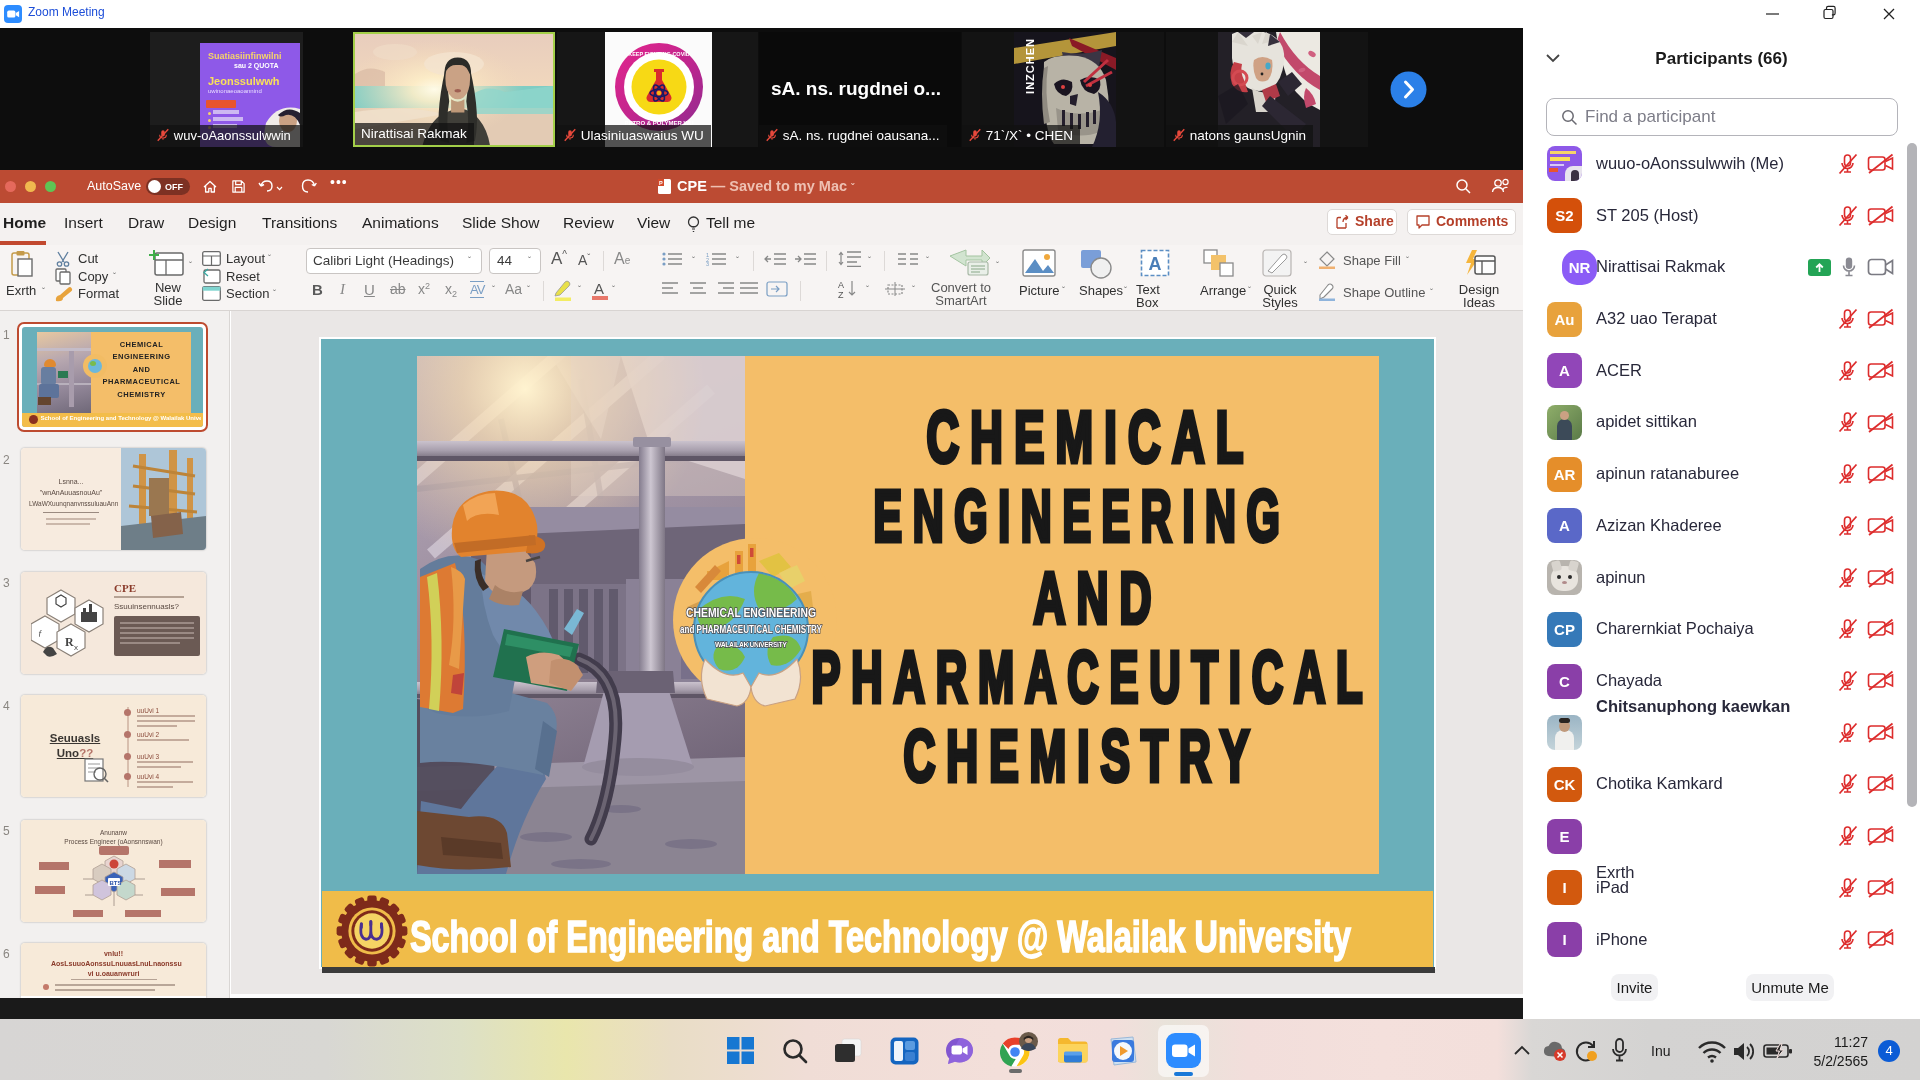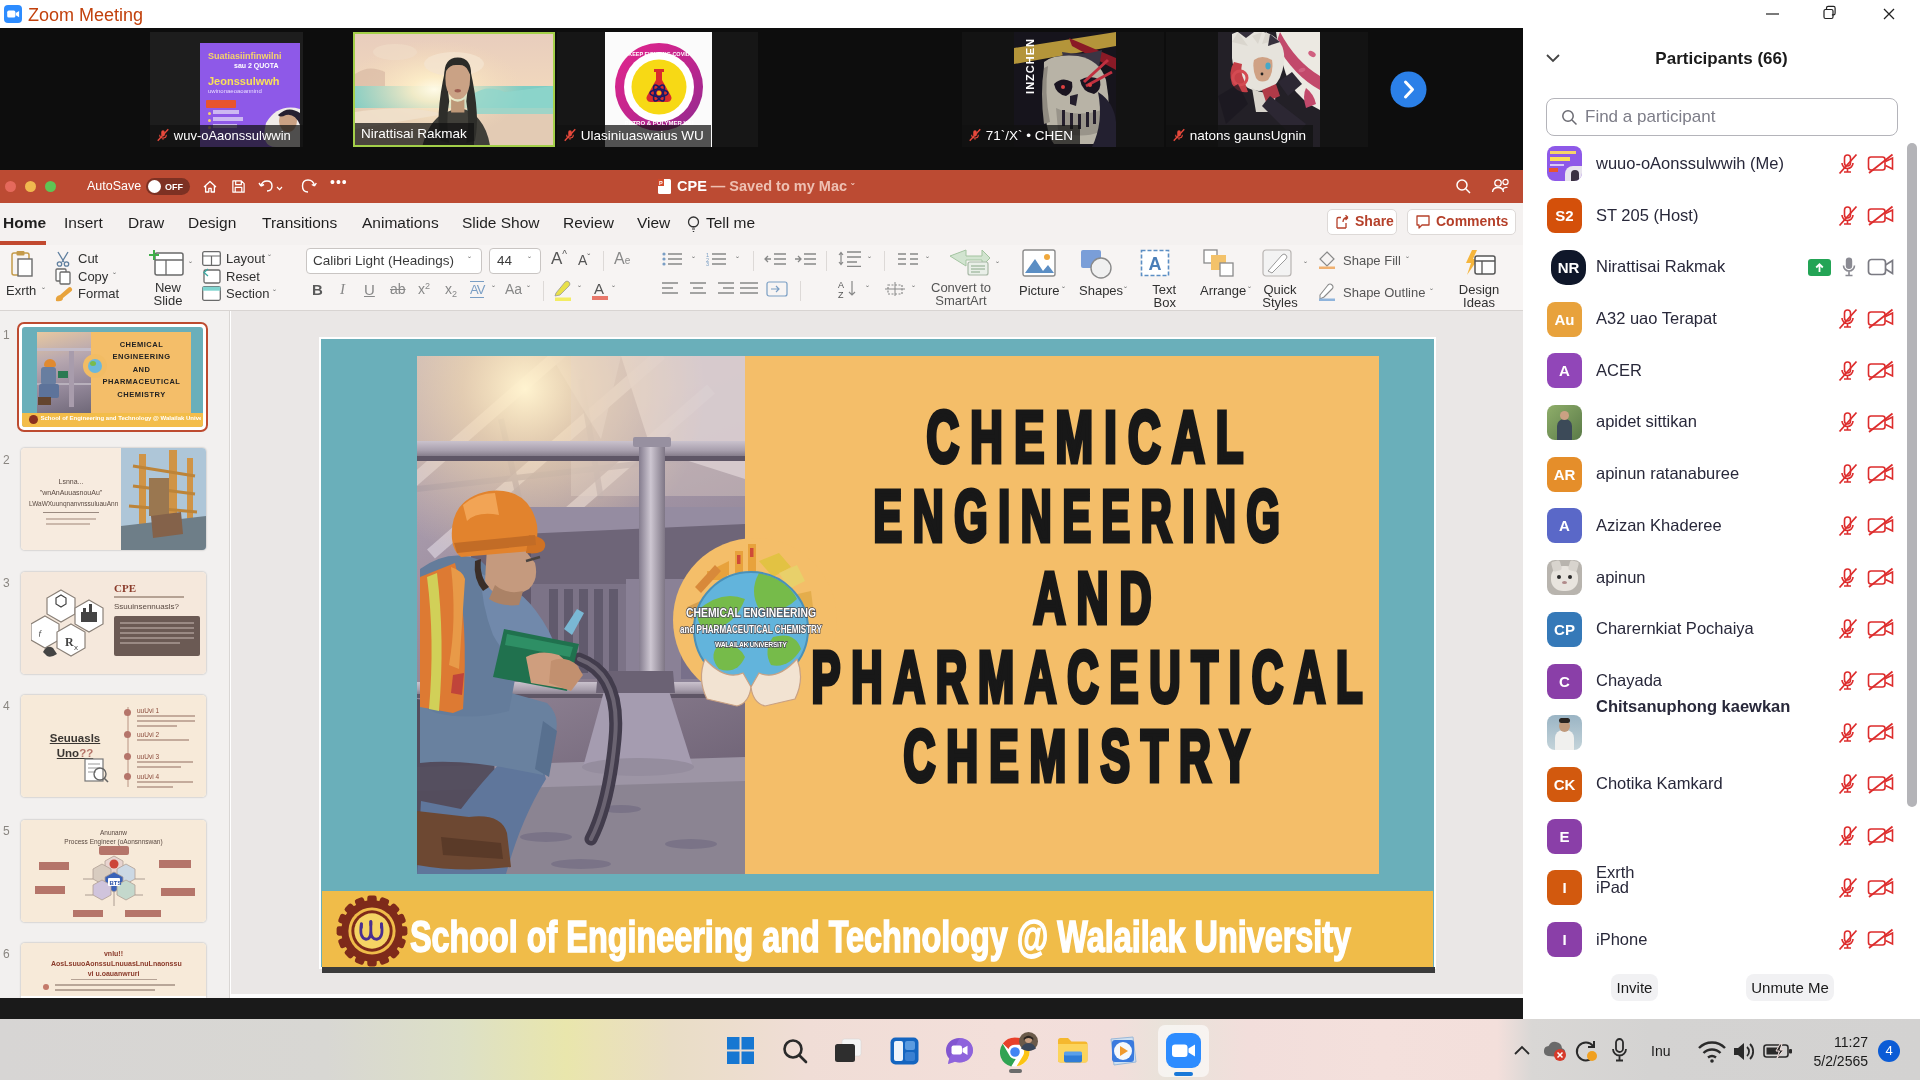--- a/index.html
+++ b/index.html
@@ -2,21 +2,21 @@
 <html><head>
 <meta charset="utf-8">
 <style>
 * { margin:0; padding:0; box-sizing:border-box; }
 html,body { width:1920px; height:1080px; overflow:hidden; font-family:"Liberation Sans", sans-serif; }
 .abs { position:absolute; }
 #stage { position:relative; width:1920px; height:1080px; background:#fff; }
 
 
 #titlebar { left:0; top:0; width:1920px; height:28px; background:#fff; }
-#ztitle { left:28px; top:5px; font-size:18px; color:#c2410c; }
+#ztitle { left:28px; top:5px; font-size:12px; color:#1d4ed8; }
 
 
 #strip { left:0; top:28px; width:1523px; height:142px; background:#0d0d0d; }
 .tile { position:absolute; top:3.5px; height:115px; background:#1d1d1d; }
 .vlabel { position:absolute; left:0; bottom:0; height:22px; background:rgba(16,16,16,0.72); color:#fff; font-size:13.5px; line-height:22px; padding:0 7px 0 6px; white-space:nowrap; }
 .micico { display:inline-block; vertical-align:-2px; }
 
 
 #pptbar { left:0; top:170px; width:1523px; height:33px; background:#bc4b33; }
 #tabs { left:0; top:203px; width:1523px; height:42px; background:#f4f1f0; }
@@ -152,20 +152,28 @@
         <text x="46" y="14.5" text-anchor="middle" font-size="5.5" fill="#fff" font-weight="bold">KEEP FIGHTING COVID</text>
         <text x="46" y="84" text-anchor="middle" font-size="6" fill="#fff" font-weight="bold">PETRO &amp; POLYMER WU</text>
       </svg>
       <div class="vlabel"><svg class="micico" width="14" height="14" viewBox="0 0 16 16">
             <path d="M8 2.6a2 2 0 0 1 2 2v3.2a2 2 0 0 1-4 0V4.6a2 2 0 0 1 2-2z" fill="#e8493c"></path>
             <path d="M4.2 7.6a3.8 3.8 0 0 0 7.6 0M8 11.4v2" stroke="#e8493c" stroke-width="1.2" fill="none"></path>
             <path d="M2 14.5L14 1.5" stroke="#e8493c" stroke-width="1.6"></path>
           </svg> <span style="font-size:13.5px">Ulasiniuaswaius WU</span></div>
     </div>
 
+    <div class="tile" style="left:759px;width:202px;background:#0a0a0a;">
+      <div class="abs" style="left:12px;top:46px;width:190px;color:#fff;font-weight:bold;font-size:19px;">sA. ns. rugdnei o...</div>
+      <div class="vlabel"><svg class="micico" width="14" height="14" viewBox="0 0 16 16">
+            <path d="M8 2.6a2 2 0 0 1 2 2v3.2a2 2 0 0 1-4 0V4.6a2 2 0 0 1 2-2z" fill="#e8493c"></path>
+            <path d="M4.2 7.6a3.8 3.8 0 0 0 7.6 0M8 11.4v2" stroke="#e8493c" stroke-width="1.2" fill="none"></path>
+            <path d="M2 14.5L14 1.5" stroke="#e8493c" stroke-width="1.6"></path>
+          </svg> <span style="font-size:13.5px">sA. ns. rugdnei oausana...</span></div>
+    </div>
 
     <div class="tile" style="left:962px;width:202px;background:#131313;">
       <svg class="abs" style="left:52px;top:0" width="102" height="115" viewBox="0 0 102 115">
         <rect width="102" height="115" fill="#16141c"></rect>
         <path d="M0 16 L102 0 L102 14 L0 32 Z" fill="#b4953a"></path>
         <path d="M55 6 L102 26 L102 38 L58 14 Z" fill="#8a1a26"></path>
         <path d="M48 20 Q70 24 88 18 L84 40 L52 40 Z" fill="#3a3544"></path>
         <path d="M30 30 Q28 98 40 112 L92 112 Q98 80 92 48 Q86 28 64 24 Q40 22 30 30" fill="#b8b3a6"></path>
         <path d="M34 34 Q30 60 36 90 L30 92 Q26 60 30 36 Z" fill="#8f8a80"></path>
         <path d="M40 52 Q48 44 58 50 Q60 60 52 64 Q42 62 40 52" fill="#1a1420"></path>
@@ -469,21 +477,21 @@
         <rect x="1" y="1" width="20" height="18" rx="2" fill="#7a9ed8"></rect>
         <circle cx="21" cy="19" r="10" fill="#f0f0f0" stroke="#8a8a8a" stroke-width="1.4"></circle>
       </svg>
     <div class="rlbl" style="left:1079px;top:38px;">Shapes</div>
     <div class="chev" style="left:1124px;top:40px;">ˇ</div>
 
     <svg class="abs" style="left:1140px;top:4px" width="30" height="28" viewBox="0 0 30 28">
         <rect x="1.5" y="1.5" width="27" height="25" fill="#fff" stroke="#5b8ec4" stroke-width="1.6" stroke-dasharray="4 2"></rect>
         <text x="15" y="21" font-size="18" fill="#4a7eb8" text-anchor="middle" font-weight="bold">A</text>
       </svg>
-    <div class="rlbl" style="left:1136px;top:38px;text-align:right;width:40px;line-height:13px;">Text<br>Box</div>
+    <div class="rlbl" style="left:1136px;top:38px;text-align:left;width:40px;line-height:13px;">Text<br>Box</div>
     <div class="rdiv" style="left:1190px;"></div>
 
     <svg class="abs" style="left:1203px;top:4px" width="32" height="30" viewBox="0 0 32 30">
         <rect x="1" y="1" width="13" height="13" fill="#fff" stroke="#8a8a8a" stroke-width="1.3"></rect>
         <rect x="8" y="6" width="15" height="15" fill="#f3c26a"></rect>
         <rect x="17" y="14" width="13" height="13" fill="#fff" stroke="#8a8a8a" stroke-width="1.3"></rect>
       </svg>
     <div class="rlbl" style="left:1200px;top:38px;">Arrange</div>
     <div class="chev" style="left:1248px;top:40px;">ˇ</div>
 
@@ -899,21 +907,21 @@
     <svg class="abs" style="left:314px;top:176px" width="22" height="24" viewBox="0 0 22 24">
           <path d="M10.5 3a3 3 0 0 1 3 3v5a3 3 0 0 1-6 0V6a3 3 0 0 1 3-3z" fill="none" stroke="#dd2c2c" stroke-width="1.6"></path>
           <path d="M5 11a5.5 5.5 0 0 0 11 0M10.5 16.5v3M7 20h7" stroke="#dd2c2c" stroke-width="1.6" fill="none"></path>
           <path d="M2.5 21.5L19.5 2.5" stroke="#dd2c2c" stroke-width="1.8"></path>
         </svg>
     <svg class="abs" style="left:344px;top:177px" width="28" height="22" viewBox="0 0 28 22">
           <rect x="1.5" y="4" width="16.5" height="13" rx="2.5" fill="none" stroke="#dd2c2c" stroke-width="1.6"></rect>
           <path d="M18.5 12.5l7 3.5V5l-7 3.5" fill="none" stroke="#dd2c2c" stroke-width="1.6"></path>
           <path d="M2 20L25.5 1.5" stroke="#dd2c2c" stroke-width="1.8"></path>
         </svg>
-    <div class="avatar" style="left:28px;top:222px;background:#0f172a;border-radius:15px;">NR</div>
+    <div class="avatar" style="left:39px;top:222px;background:#8b5cf6;border-radius:15px;">NR</div>
     <div class="pname" style="top:229px;">Nirattisai Rakmak</div>
     <svg class="abs" style="left:285px;top:231px" width="23" height="17" viewBox="0 0 23 17">
           <rect width="23" height="17" rx="3" fill="#23a455"></rect>
           <path d="M11.5 13V6M8.2 8.5l3.3-3.3 3.3 3.3" stroke="#fff" stroke-width="1.8" fill="none"></path>
         </svg>
     <svg class="abs" style="left:316px;top:227px" width="20" height="24" viewBox="0 0 20 24">
           <path d="M10 2.5a3.2 3.2 0 0 1 3.2 3.2v5a3.2 3.2 0 0 1-6.4 0v-5A3.2 3.2 0 0 1 10 2.5z" fill="#8a8a92"></path>
           <path d="M4.5 10.5a5.5 5.5 0 0 0 11 0M10 16v4M6.5 20.5h7" stroke="#8a8a92" stroke-width="1.6" fill="none"></path>
         </svg>
     <svg class="abs" style="left:344px;top:229px" width="28" height="20" viewBox="0 0 28 20">

